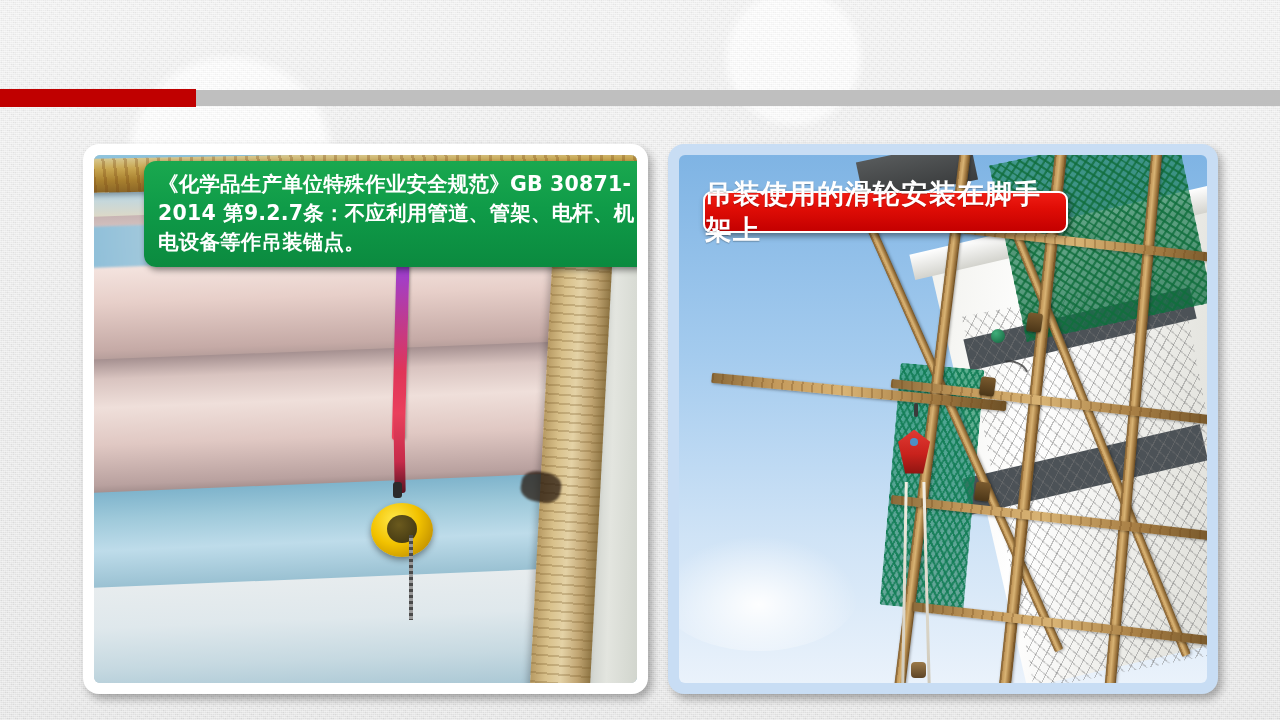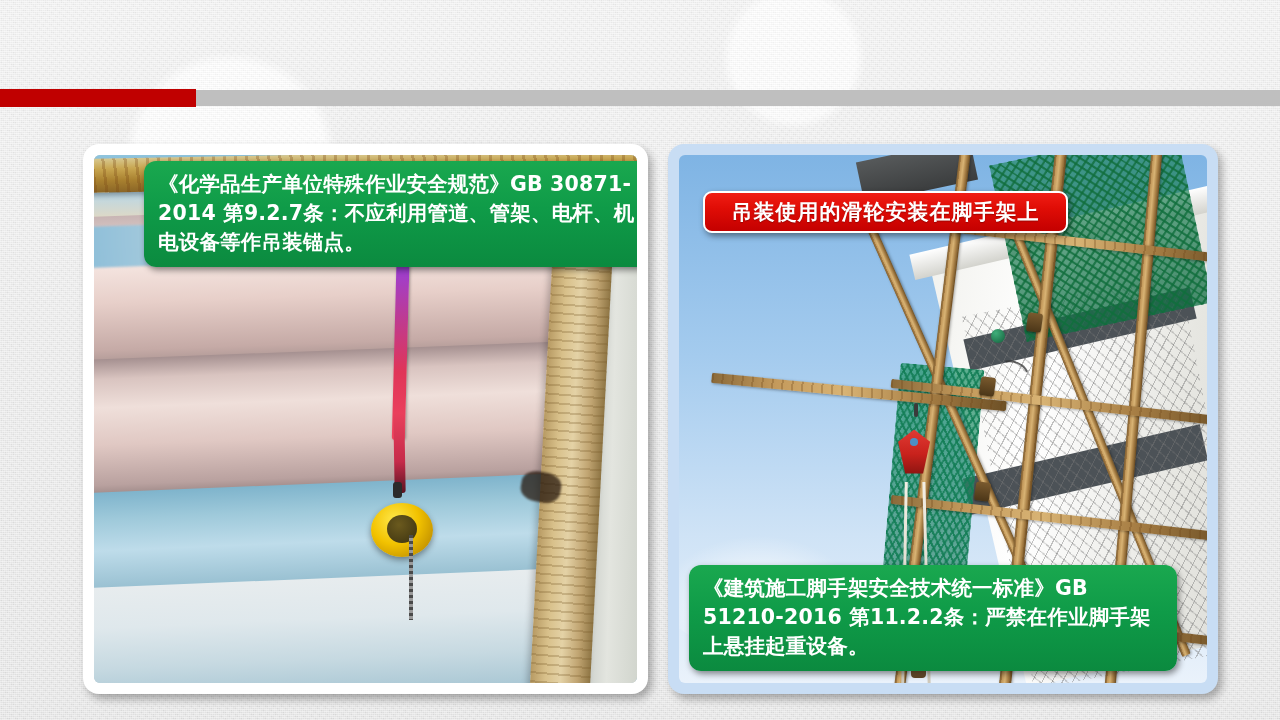--- a/index.html
+++ b/index.html
@@ -215,21 +215,21 @@
     font-family:"DejaVu Sans","Liberation Sans",sans-serif;
     padding:9px 14px 10px 14px;box-sizing:border-box;
     font-size:20.5px;letter-spacing:.2px;
   }
   .redbox{
     position:absolute;background:linear-gradient(180deg,#f01d14 0%,#e00d06 40%,#c40000 100%);
     border:2px solid #ffffff;border-radius:9px;
     box-shadow:2px 3px 6px rgba(0,0,0,.45);
     color:#ffffff;font-weight:bold;
     font-family:"DejaVu Sans","Liberation Sans",sans-serif;
-    font-size:21px;letter-spacing:1px;
+    font-size:27px;letter-spacing:1px;
     display:flex;align-items:center;justify-content:center;
     text-shadow:0 1px 1px rgba(0,0,0,.25);
     box-sizing:border-box;
   }
 
   .gb-left {left:12px; top:6px; width:518px;margin-left:38px;}
   .rb-left {left:128px;bottom:18px;width:360px;height:42px;}
   .gb-right{left:10px; bottom:12px; width:488px;}
   .rb-right{left:24px; top:36px;  width:365px;height:42px;}
 </style>
@@ -301,16 +301,15 @@
 
         <div class="rp-pulleyhook"></div>
         <div class="rp-pulley"></div>
         <div class="rp-rope1"></div>
         <div class="rp-rope2"></div>
         <div class="rp-weight"></div>
       </div>
 
       <div class="redbox rb-right">吊装使用的滑轮安装在脚手架上</div>
 
-      <div class="greenbox gb-right">《建筑施工脚手架安全技术统一标准》GB 51210-2016    第11.2.2条：严禁在作业脚手架上悬挂起重设备。</div>
     </div>
   </div>
 </div>
 
 </body></html>

